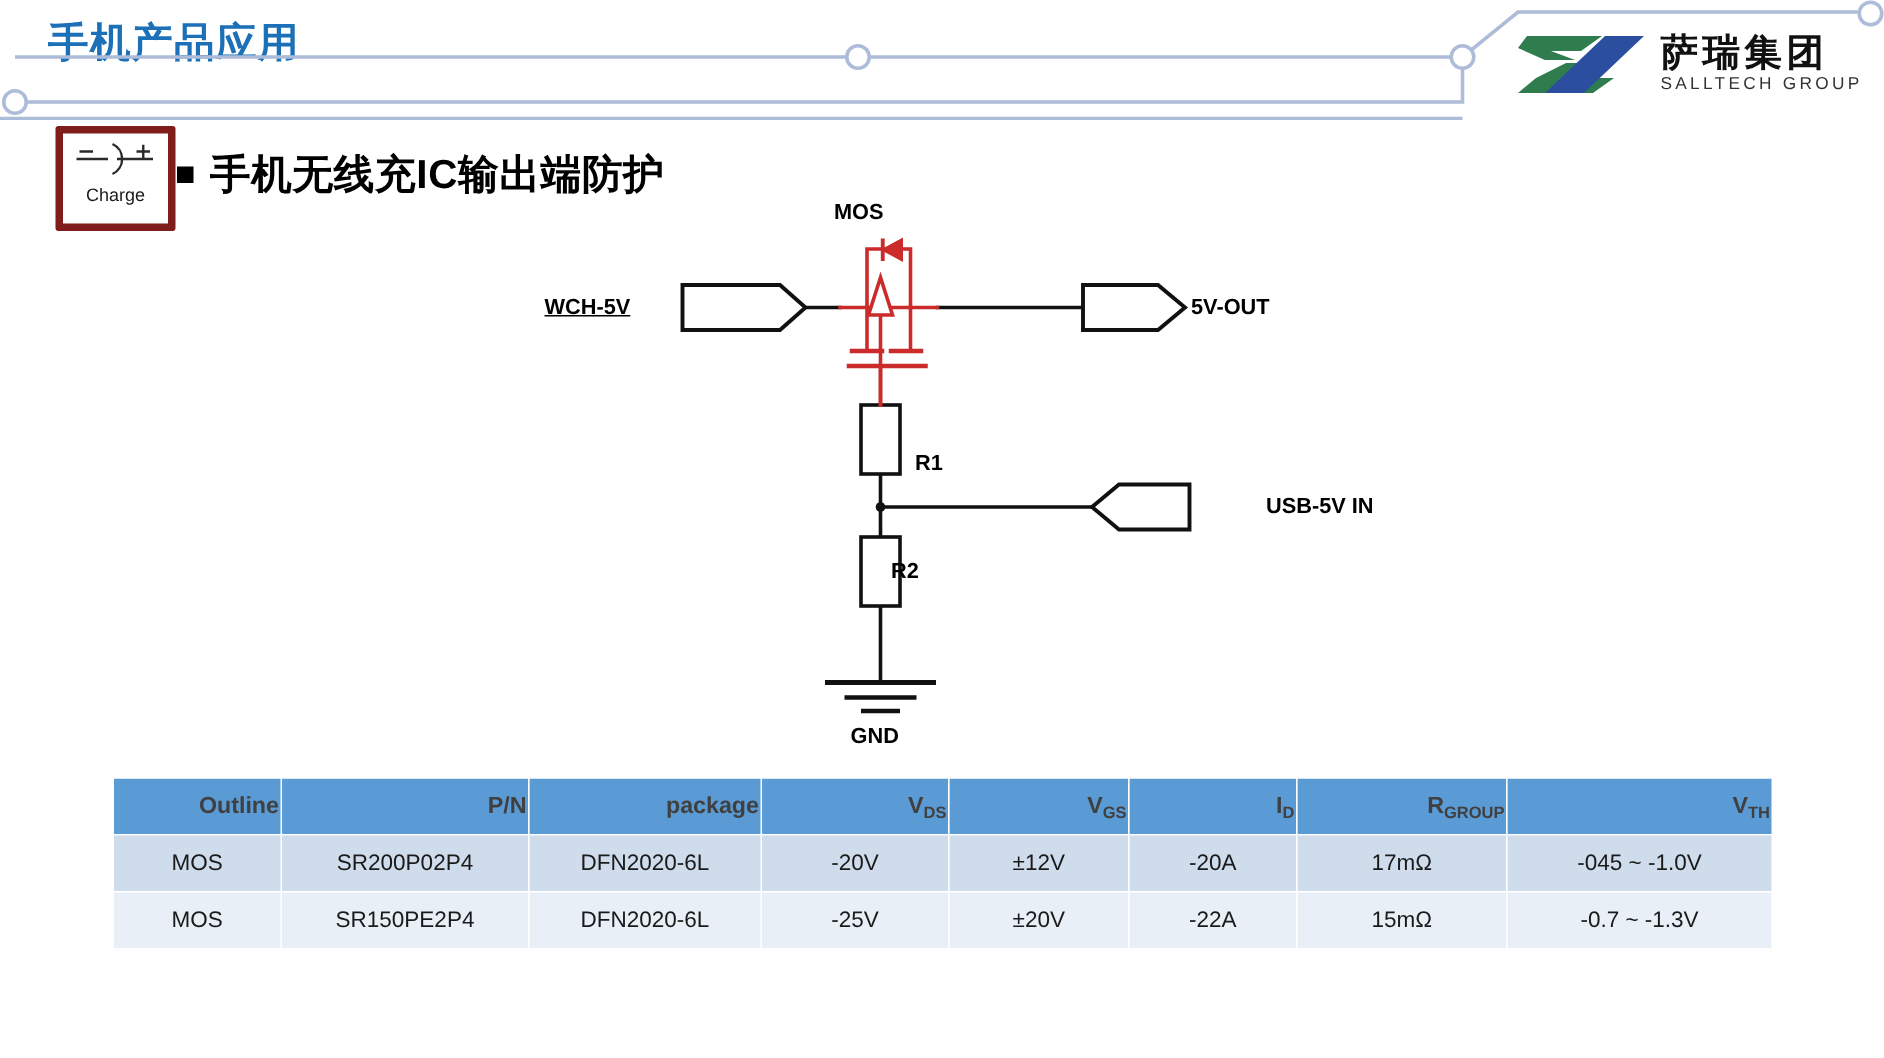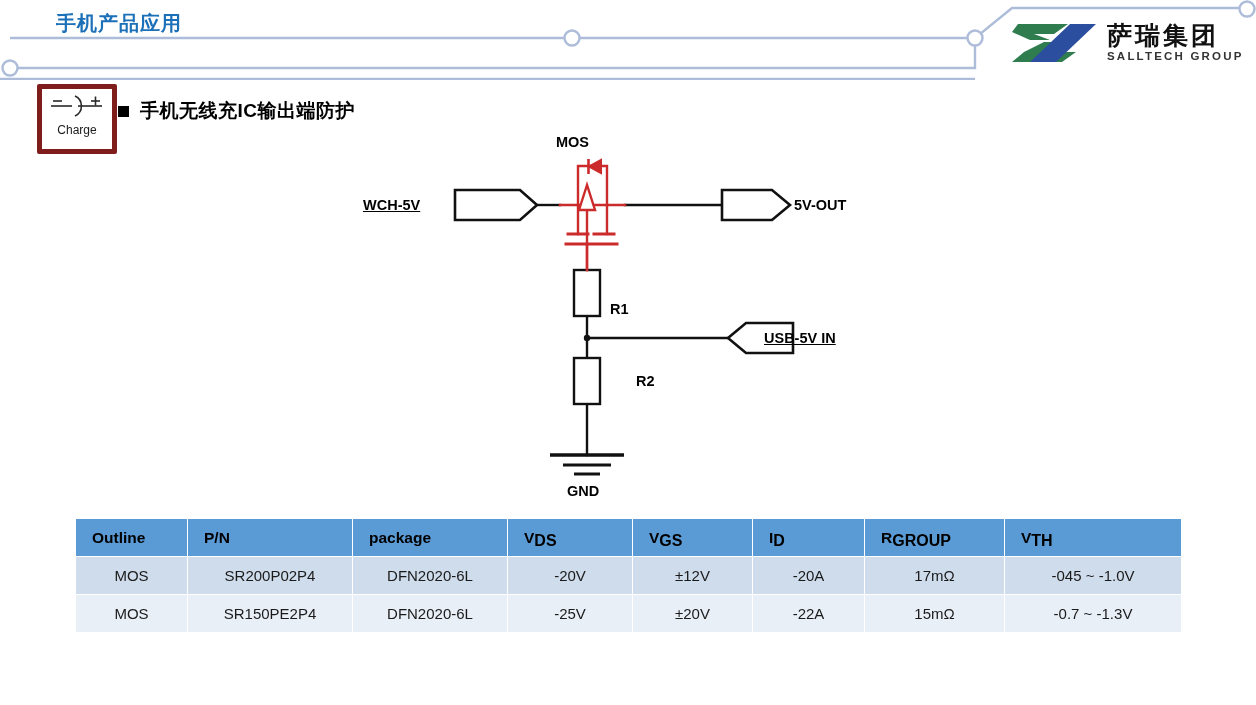--- a/index.html
+++ b/index.html
@@ -4,73 +4,72 @@
 <style>
   html,body{margin:0;padding:0;}
   body{
     width:1256px;height:705px;position:relative;background:#ffffff;
     font-family:"Liberation Sans","DejaVu Sans",sans-serif;overflow:hidden;
   }
 
   
   #page-title{
     position:absolute;left:32px;top:10px;
-    font-size:20px;font-weight:bold;color:#1b70b8;letter-spacing:1px;
+    font-size:27px;font-weight:bold;color:#1b70b8;letter-spacing:1px;
     white-space:nowrap;
-    margin-left:24px;
   }
   #header-deco{position:absolute;left:0;top:0;width:1256px;height:80px;pointer-events:none;}
 
   
   #charge-icon-box{
     position:absolute;left:37px;top:84px;width:70px;height:60px;
     border:5px solid #7f1d1d;border-radius:2px;background:#fff;
   }
   #charge-symbol{position:absolute;left:0;top:4px;width:70px;height:30px;}
   #charge-caption{
     position:absolute;left:0;top:34px;width:70px;text-align:center;
     font-size:12px;color:#1a1a1a;
   }
 
   
   #subtitle-row{
     position:absolute;left:118px;top:98px;display:flex;align-items:center;gap:11px;
   }
   #subtitle-bullet{width:11px;height:11px;background:#000;display:inline-block;}
-  #subtitle-text{font-size:19px;font-weight:bold;color:#000;letter-spacing:.5px;white-space:nowrap;}
+  #subtitle-text{font-size:27px;font-weight:bold;color:#000;letter-spacing:.5px;white-space:nowrap;}
 
   
   #circuit{position:absolute;left:0;top:130px;width:1256px;height:380px;}
   .ckt-label{
     position:absolute;font-size:14.5px;font-weight:bold;color:#000;white-space:nowrap;
   }
 
   
   #spec-table{
     position:absolute;left:75px;top:518px;width:1106px;
     border-collapse:collapse;table-layout:fixed;
   }
   #spec-table th{
-    background:#5b9bd5;color:#000000;font-size:15.5px;font-weight:bold;
-    height:35px;text-align:left;border:1px solid #ffffff;padding-left:16px;
+    background:#5b9bd5;color:#404040;font-size:15.5px;font-weight:bold;
+    height:35px;text-align:right;border:1px solid #ffffff;padding-left:16px;
   }
   #spec-table td{
     font-size:15px;color:#1a1a1a;height:35px;text-align:center;
     border:1px solid #ffffff;font-weight:normal;
   }
   #spec-table tr.row-a td{background:#cfdcec;}
   #spec-table tr.row-b td{background:#e9eff7;}
-  th sub, td sub{font-size:16px;vertical-align:baseline;position:relative;bottom:-3px;}
+  th sub, td sub{font-size:11px;vertical-align:baseline;position:relative;bottom:-3px;}
 
   
   #logo{position:absolute;left:1010px;top:22px;display:flex;align-items:center;gap:9px;}
   #logo-mark{width:88px;height:42px;flex:none;}
   #logo-text-wrap{display:flex;flex-direction:column;line-height:1;}
   #logo-cn{font-size:25px;font-weight:bold;color:#111;letter-spacing:3px;white-space:nowrap;}
-  #logo-en{font-size:11.5px;color:#333;letter-spacing:2.2px;white-space:nowrap;margin-top:3px;font-weight:bold;}
+  #logo-en{font-size:11.5px;color:#333;letter-spacing:2.2px;white-space:nowrap;margin-top:3px;}
 </style>
 </head>
 <body>
 
 <div id="page-title">手机产品应用</div>
 
 <svg id="header-deco" viewBox="0 0 1256 80" width="1256" height="80">
   <g fill="none" stroke="#adbcd9" stroke-width="2.4">
     <path d="M10,68 L975,68 L975,38 L1012,8 L1240,8"></path>
     <path d="M0,79 L975,79"></path>
@@ -167,23 +166,23 @@
 
     <polygon points="587,55 579,80 595,80" fill="#ffffff" stroke="#cc2b2b" stroke-width="2.4"></polygon>
 
     <polygon points="601,30 601,43 589,36.5" fill="#cc2b2b" stroke="#cc2b2b" stroke-width="2"></polygon>
     <line x1="588.5" y1="29" x2="588.5" y2="44" stroke="#cc2b2b" stroke-width="2.6"></line>
   </svg>
 
   <div class="ckt-label" style="left:556px;top:4px;">MOS</div>
   <div class="ckt-label" style="left:363px;top:67px;text-decoration:underline;">WCH-5V</div>
   <div class="ckt-label" style="left:794px;top:67px;">5V-OUT</div>
-  <div class="ckt-label" style="left:764px;top:200px;text-decoration:underline;">USB-5V IN</div>
+  <div class="ckt-label" style="left:844px;top:200px;">USB-5V IN</div>
   <div class="ckt-label" style="left:610px;top:155px;margin-top:16px;">R1</div>
-  <div class="ckt-label" style="left:636px;top:243px;">R2</div>
+  <div class="ckt-label" style="left:594px;top:243px;">R2</div>
   <div class="ckt-label" style="left:567px;top:353px;">GND</div>
 </div>
 
 <table id="spec-table">
   <colgroup>
     <col style="width:112px">
       <col style="width:165px">
       <col style="width:155px">
     <col style="width:125px">
       <col style="width:120px">

